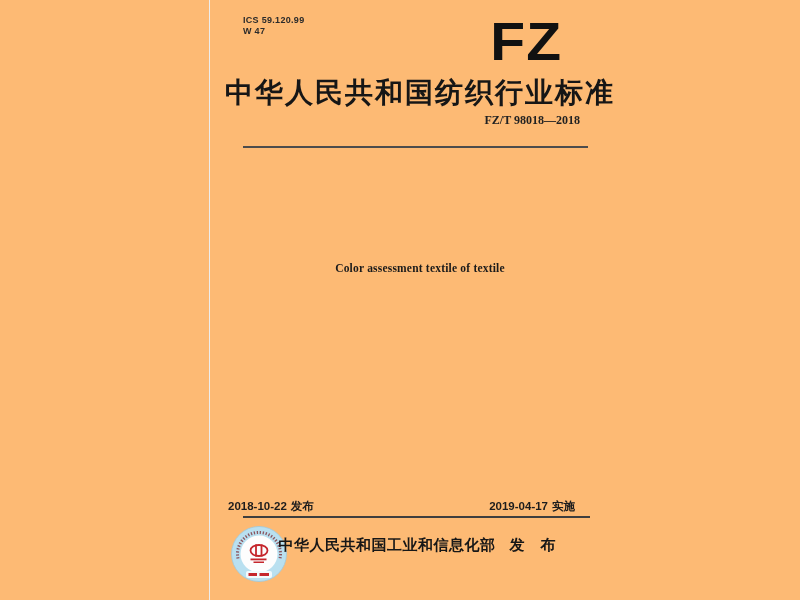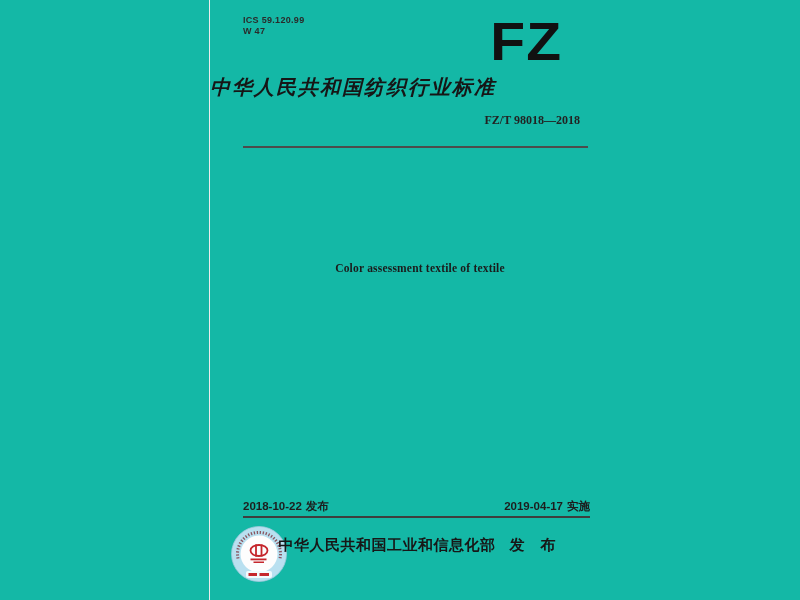--- a/index.html
+++ b/index.html
@@ -4,21 +4,21 @@
 <style>
   html, body {
     margin: 0;
     padding: 0;
     background: #ffffff;
   }
   .canvas {
     position: relative;
     width: 800px;
     height: 600px;
-    background: #14b8a6;
+    background: #fdba74;
     overflow: hidden;
     font-family: "Liberation Sans", sans-serif;
     color: #1f1f1f;
   }
   
   .scan-edge {
     position: absolute;
     left: 209px;
     top: 0;
     width: 1px;
@@ -45,26 +45,25 @@
     letter-spacing: 1px;
     color: #111;
     font-family: "Liberation Sans", sans-serif;
     transform: scaleY(0.95);
   }
   .standard-type {
     position: absolute;
     left: 210px;
     top: 74px;
     width: 420px;
-    text-align: left;
-    font-size: 20px;
+    text-align: center;
+    font-size: 28px;
     font-weight: bold;
     letter-spacing: 2px;
     color: #161616;
-    font-style: italic;
   }
   .standard-number {
     position: absolute;
     right: 220px;
     top: 113px;
     font-size: 12px;
     font-weight: bold;
     font-family: "Liberation Serif", serif;
     color: #222;
   }
@@ -96,21 +95,21 @@
     width: 420px;
     text-align: center;
     font-size: 11.5px;
     font-weight: bold;
     font-family: "Liberation Serif", serif;
     letter-spacing: 0.2px;
     color: #1b1b1b;
   }
   .date-row {
     position: absolute;
-    left: 243px;
+    left: 228px;
     top: 499px;
     width: 347px;
     display: flex;
     justify-content: space-between;
     font-size: 11.5px;
     font-weight: bold;
     color: #1d1d1d;
   }
   .date-row .label {
     margin-left: 4px;

